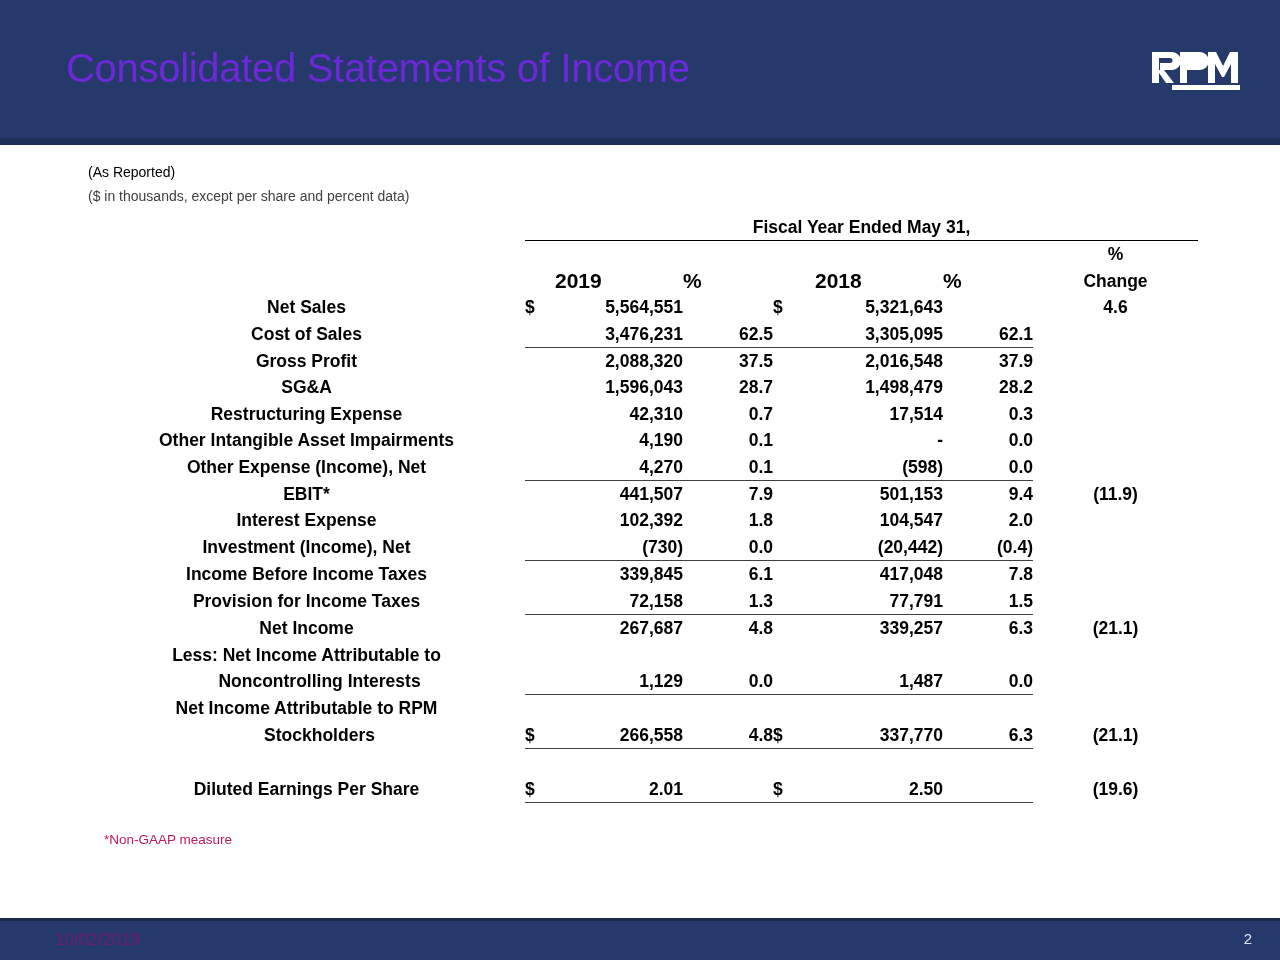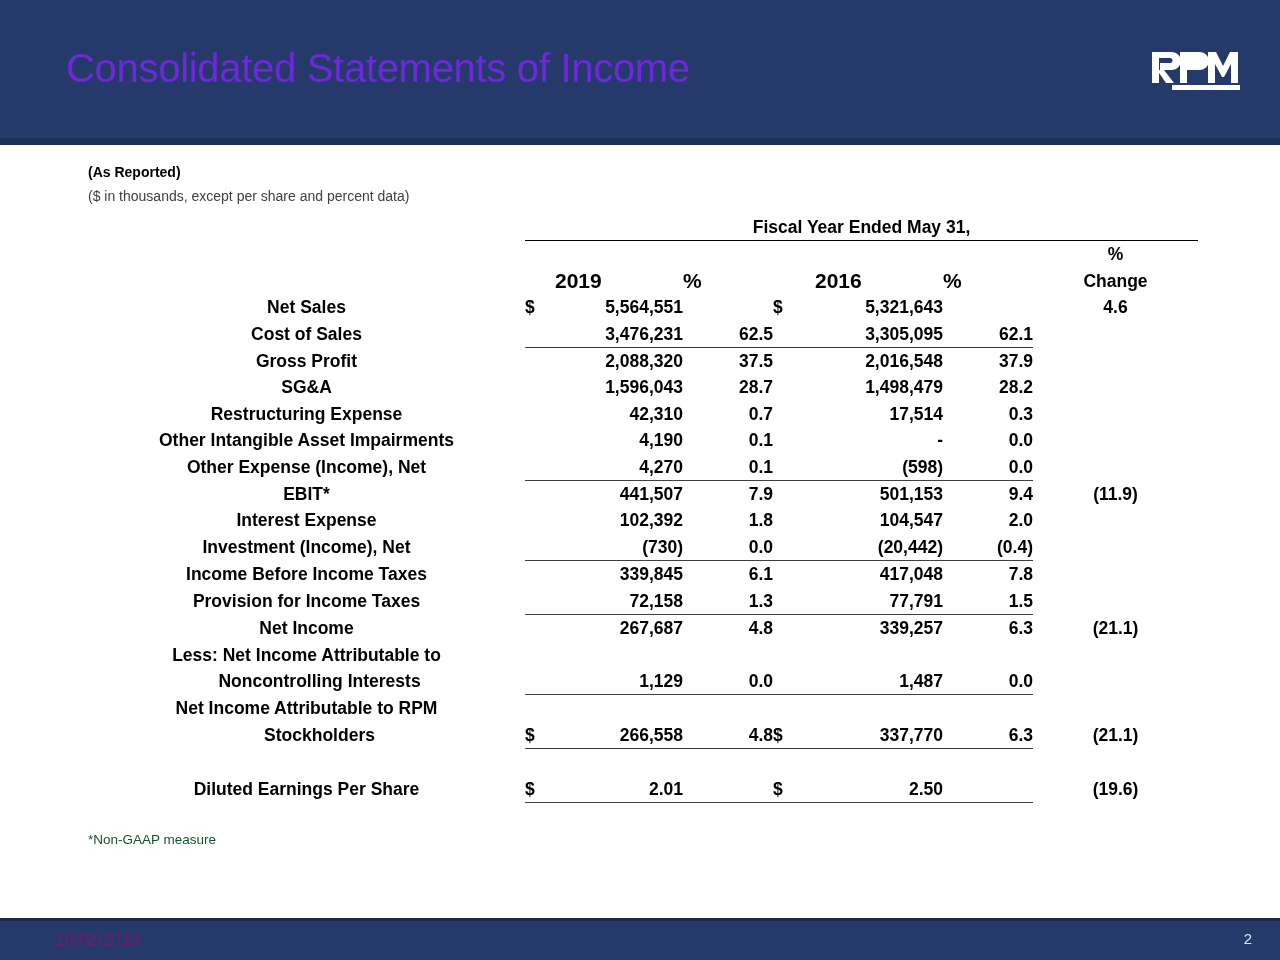--- a/index.html
+++ b/index.html
@@ -49,21 +49,21 @@
     width: 92px;
     height: 44px;
   }
 
   
   .caption-bold {
     position: absolute;
     left: 88px;
     top: 164px;
     font-size: 14px;
-    font-weight: bold;
+    font-weight: normal;
     color: #000;
   }
   .caption-reg {
     position: absolute;
     left: 88px;
     top: 188px;
     font-size: 14px;
     font-weight: normal;
     color: #404040;
   }
@@ -126,25 +126,25 @@
     text-align: center;
     font-size: 17.5px;
     font-weight: bold;
     line-height: 24px;
   }
   .spacer-row td { height: 14px; line-height: 14px; }
 
   
   .footnote {
     position: absolute;
-    left: 88px;
+    left: 104px;
     top: 832px;
     font-size: 13.5px;
     font-weight: normal;
-    color: #14532d;
+    color: #be185d;
   }
 
   
   .footer-band {
     position: absolute;
     left: 0; top: 918px;
     width: 1280px;
     height: 42px;
     background: #25396b;
   }
@@ -209,21 +209,21 @@
       <tr>
         <td></td>
         <td class="span-title rule-head" colspan="7">Fiscal Year Ended May 31,</td>
       </tr>
       <tr>
         <td></td>
         <td></td>
         <td class="hdr-cell">2019</td>
         <td class="hdr-cell">%</td>
         <td></td>
-        <td class="hdr-cell">2016</td>
+        <td class="hdr-cell">2018</td>
         <td class="hdr-cell">%</td>
         <td class="hdr-two-line">
           <span>%</span><br>
           <span>Change</span>
         </td>
       </tr>
     </thead>
     <tbody id="table-body">
         <tr>
           <td class="lbl">Net Sales</td>

